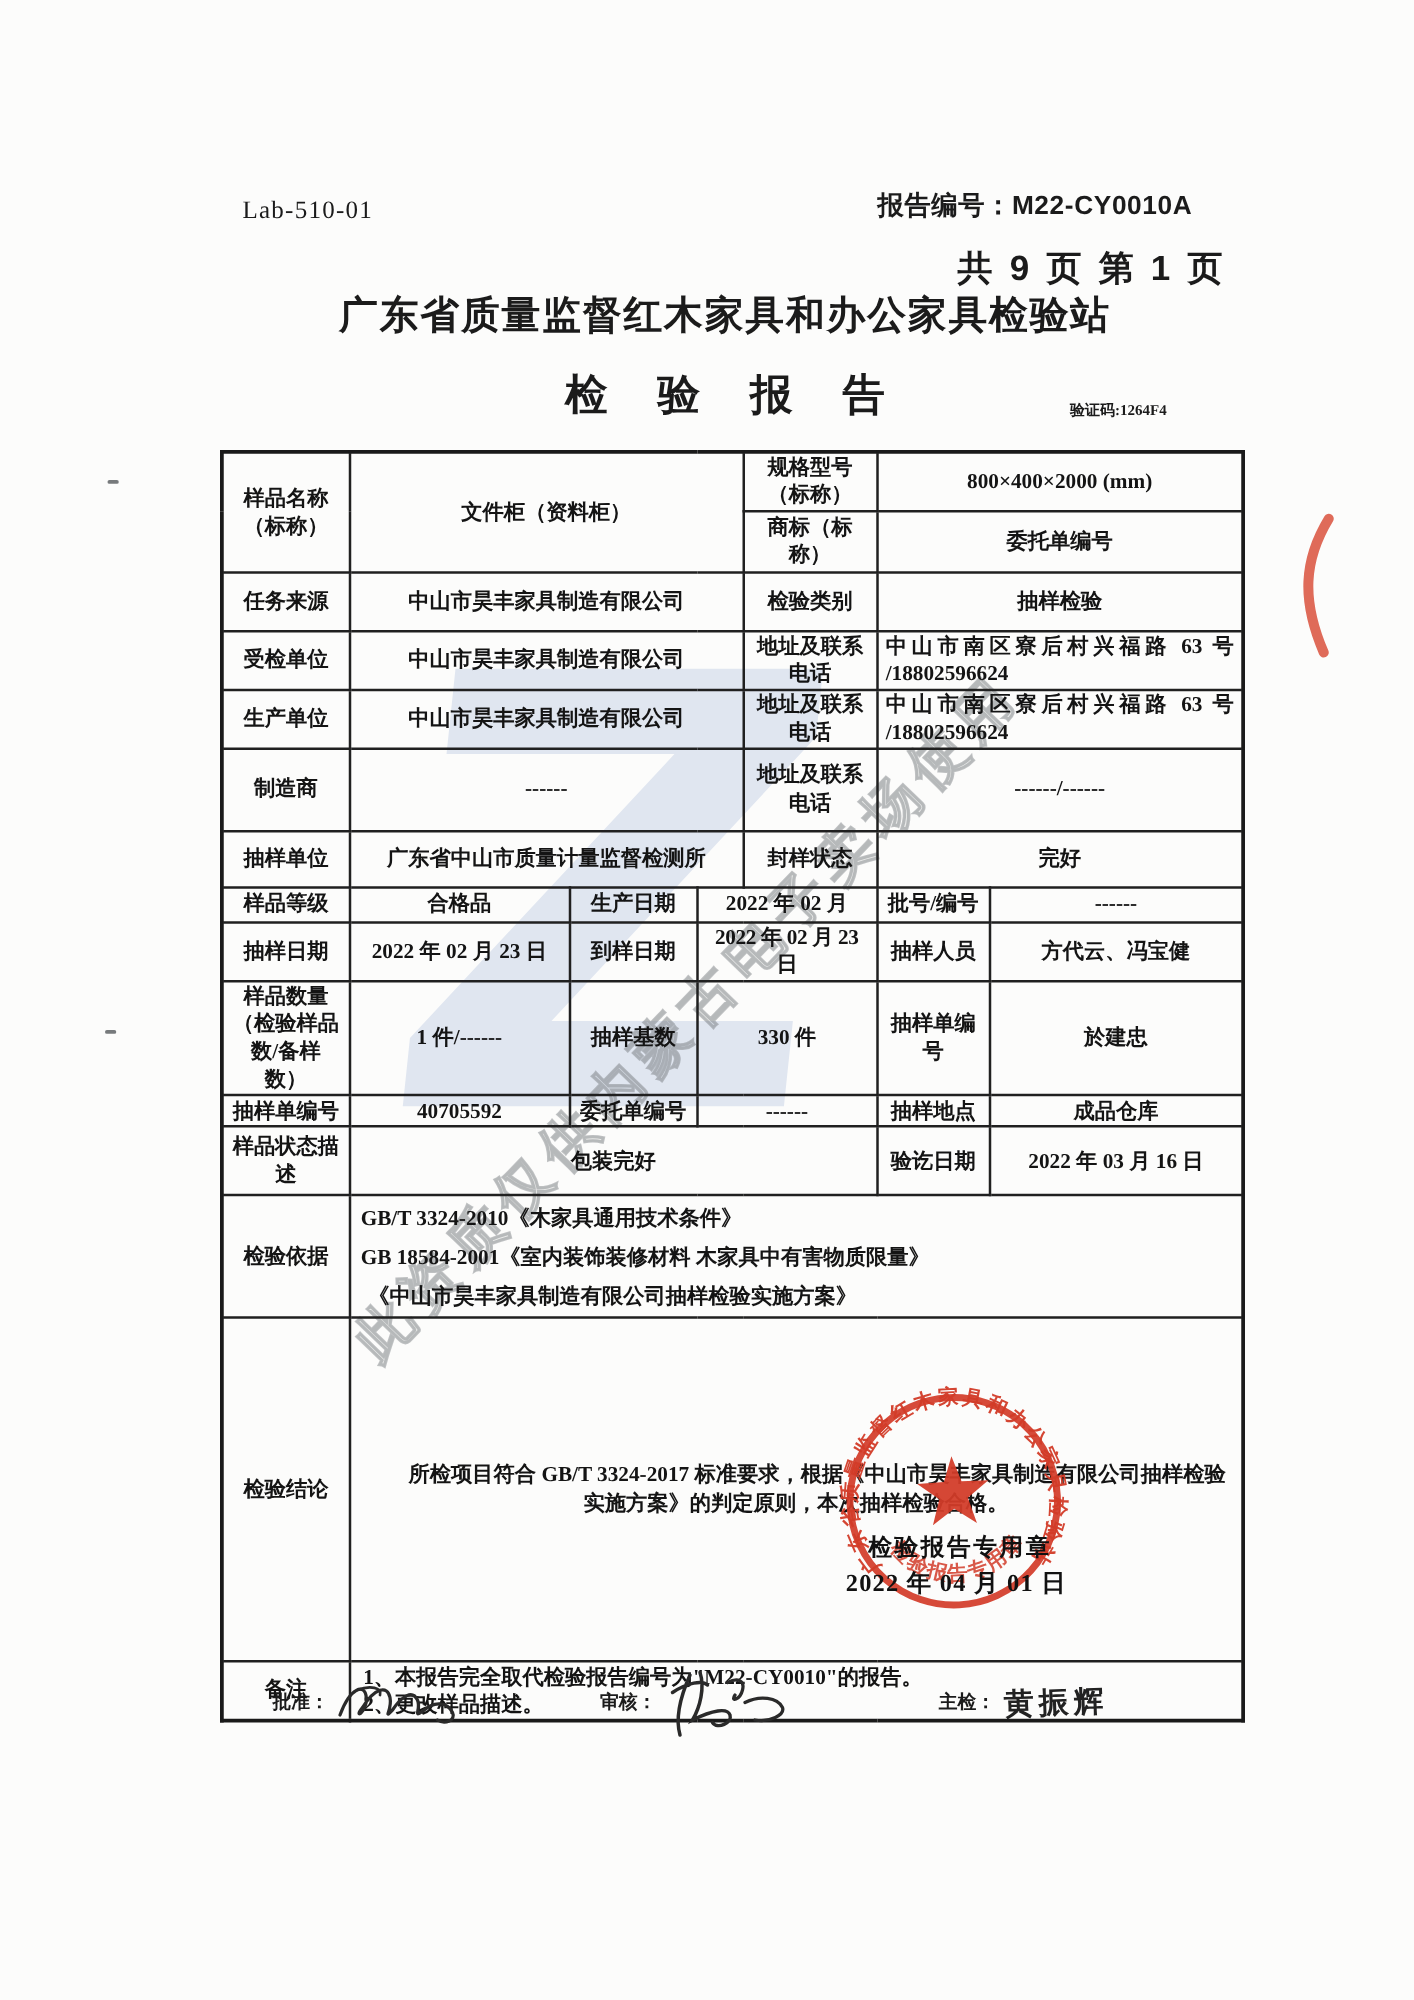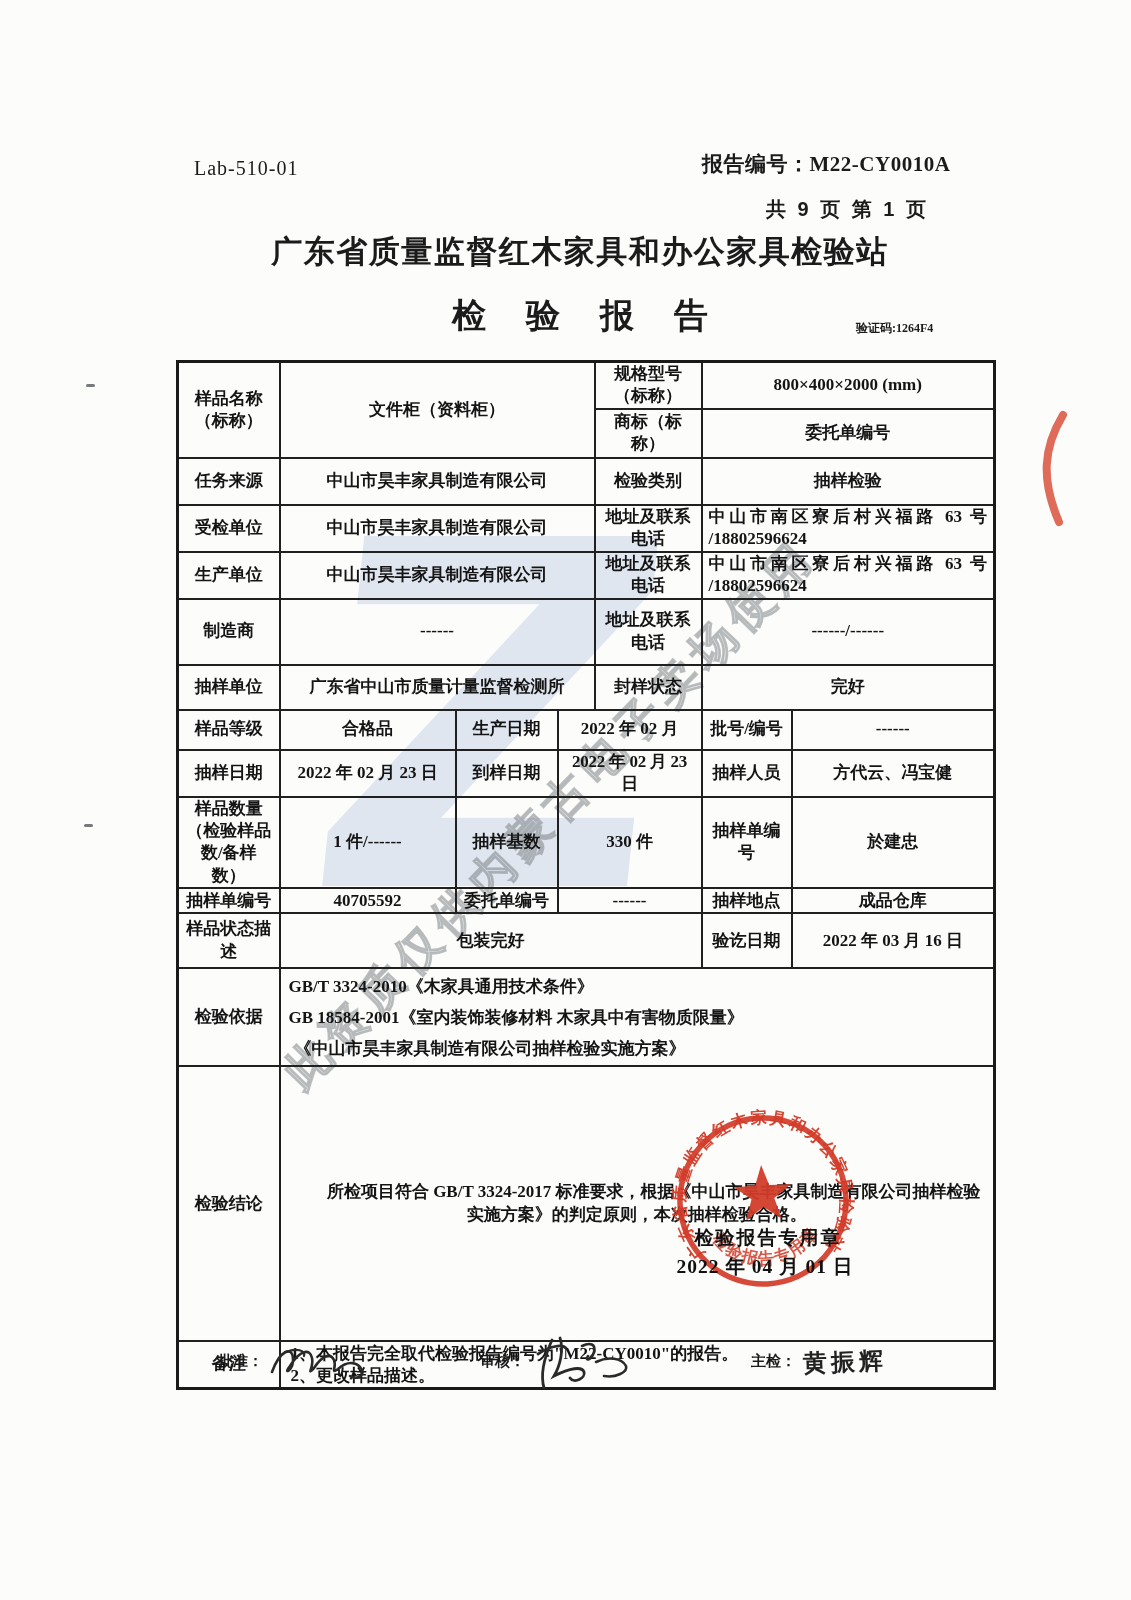--- a/index.html
+++ b/index.html
@@ -22,22 +22,22 @@
     text-align:center;white-space:nowrap;
     font-size:45px;font-weight:700;letter-spacing:8px;
     color:rgba(135,138,142,0.15);
     -webkit-text-stroke:1.3px rgba(120,124,128,0.45);
     transform:rotate(-46deg);
   }
   .speck{position:absolute;background:#55595c;border-radius:2px;opacity:.8;z-index:0;}
   
   .lab-code{position:absolute;left:194px;top:157px;font-size:20px;letter-spacing:1px;z-index:2;}
   .report-no{position:absolute;left:702px;top:150px;font-size:21px;font-weight:700;
-    font-family:Liberation Serif, serif;letter-spacing:.5px;z-index:2;}
-  .page-info{position:absolute;left:766px;top:196px;font-size:20px;font-weight:700;
+    font-family:Liberation Sans, sans-serif;letter-spacing:.5px;z-index:2;}
+  .page-info{position:absolute;left:766px;top:196px;font-size:28px;font-weight:700;
     font-family:"Liberation Sans",sans-serif;letter-spacing:3px;z-index:2;}
   .station{position:absolute;left:0;top:231px;width:1160px;margin:0;text-align:center;
     font-size:31px;font-weight:900;letter-spacing:1.5px;z-index:2;
     font-family:"Liberation Sans",sans-serif;}
   .rtitle{position:absolute;left:0;top:293px;width:1160px;margin:0;text-align:center;
     font-size:34px;font-weight:900;letter-spacing:40px;text-indent:40px;z-index:2;
     font-family:"Liberation Sans",sans-serif;}
   .vcode{position:absolute;left:856px;top:320px;font-size:12px;font-weight:700;z-index:2;}
   
   table.grid{
@@ -158,21 +158,21 @@
       <td colspan="3" class="left">------</td>
       <td>地址及联系电话</td>
       <td colspan="2" class="left">------/------</td>
     </tr>
     <tr style="height:45px">
       <td>抽样单位</td>
       <td colspan="3" class="left">广东省中山市质量计量监督检测所</td>
       <td>封样状态</td>
       <td colspan="2">完好</td>
     </tr>
-    <tr style="height:40px">
+    <tr style="height:28px">
       <td>样品等级</td>
       <td>合格品</td>
       <td>生产日期</td>
       <td colspan="2">2022 年 02 月</td>
       <td>批号/编号</td>
       <td>------</td>
     </tr>
     <tr style="height:38px">
       <td>抽样日期</td>
       <td>2022 年 02 月 23 日</td>

